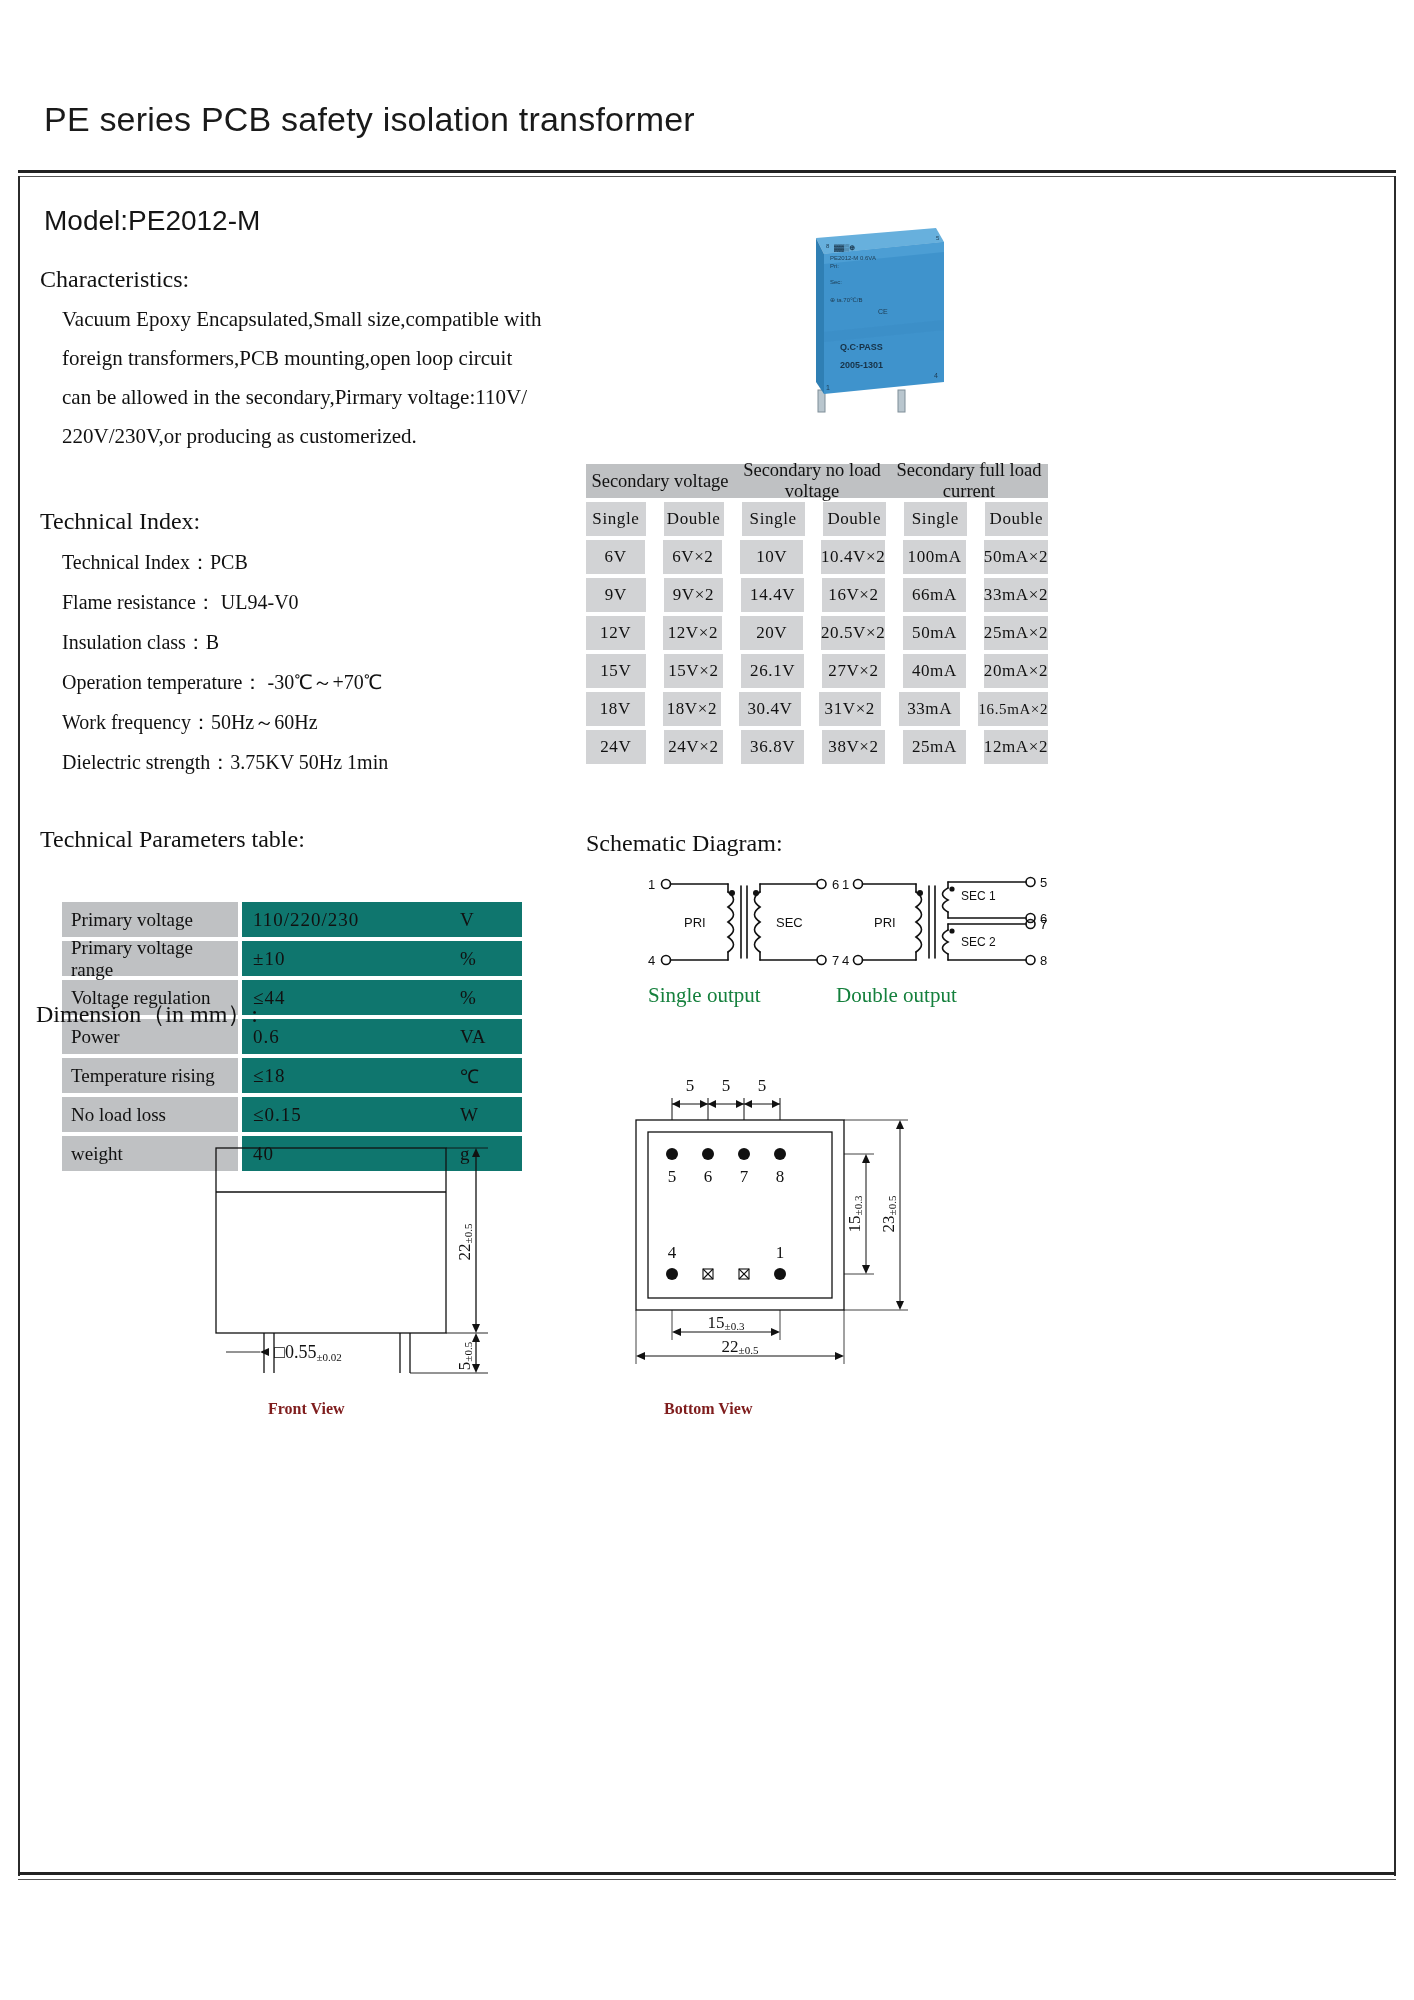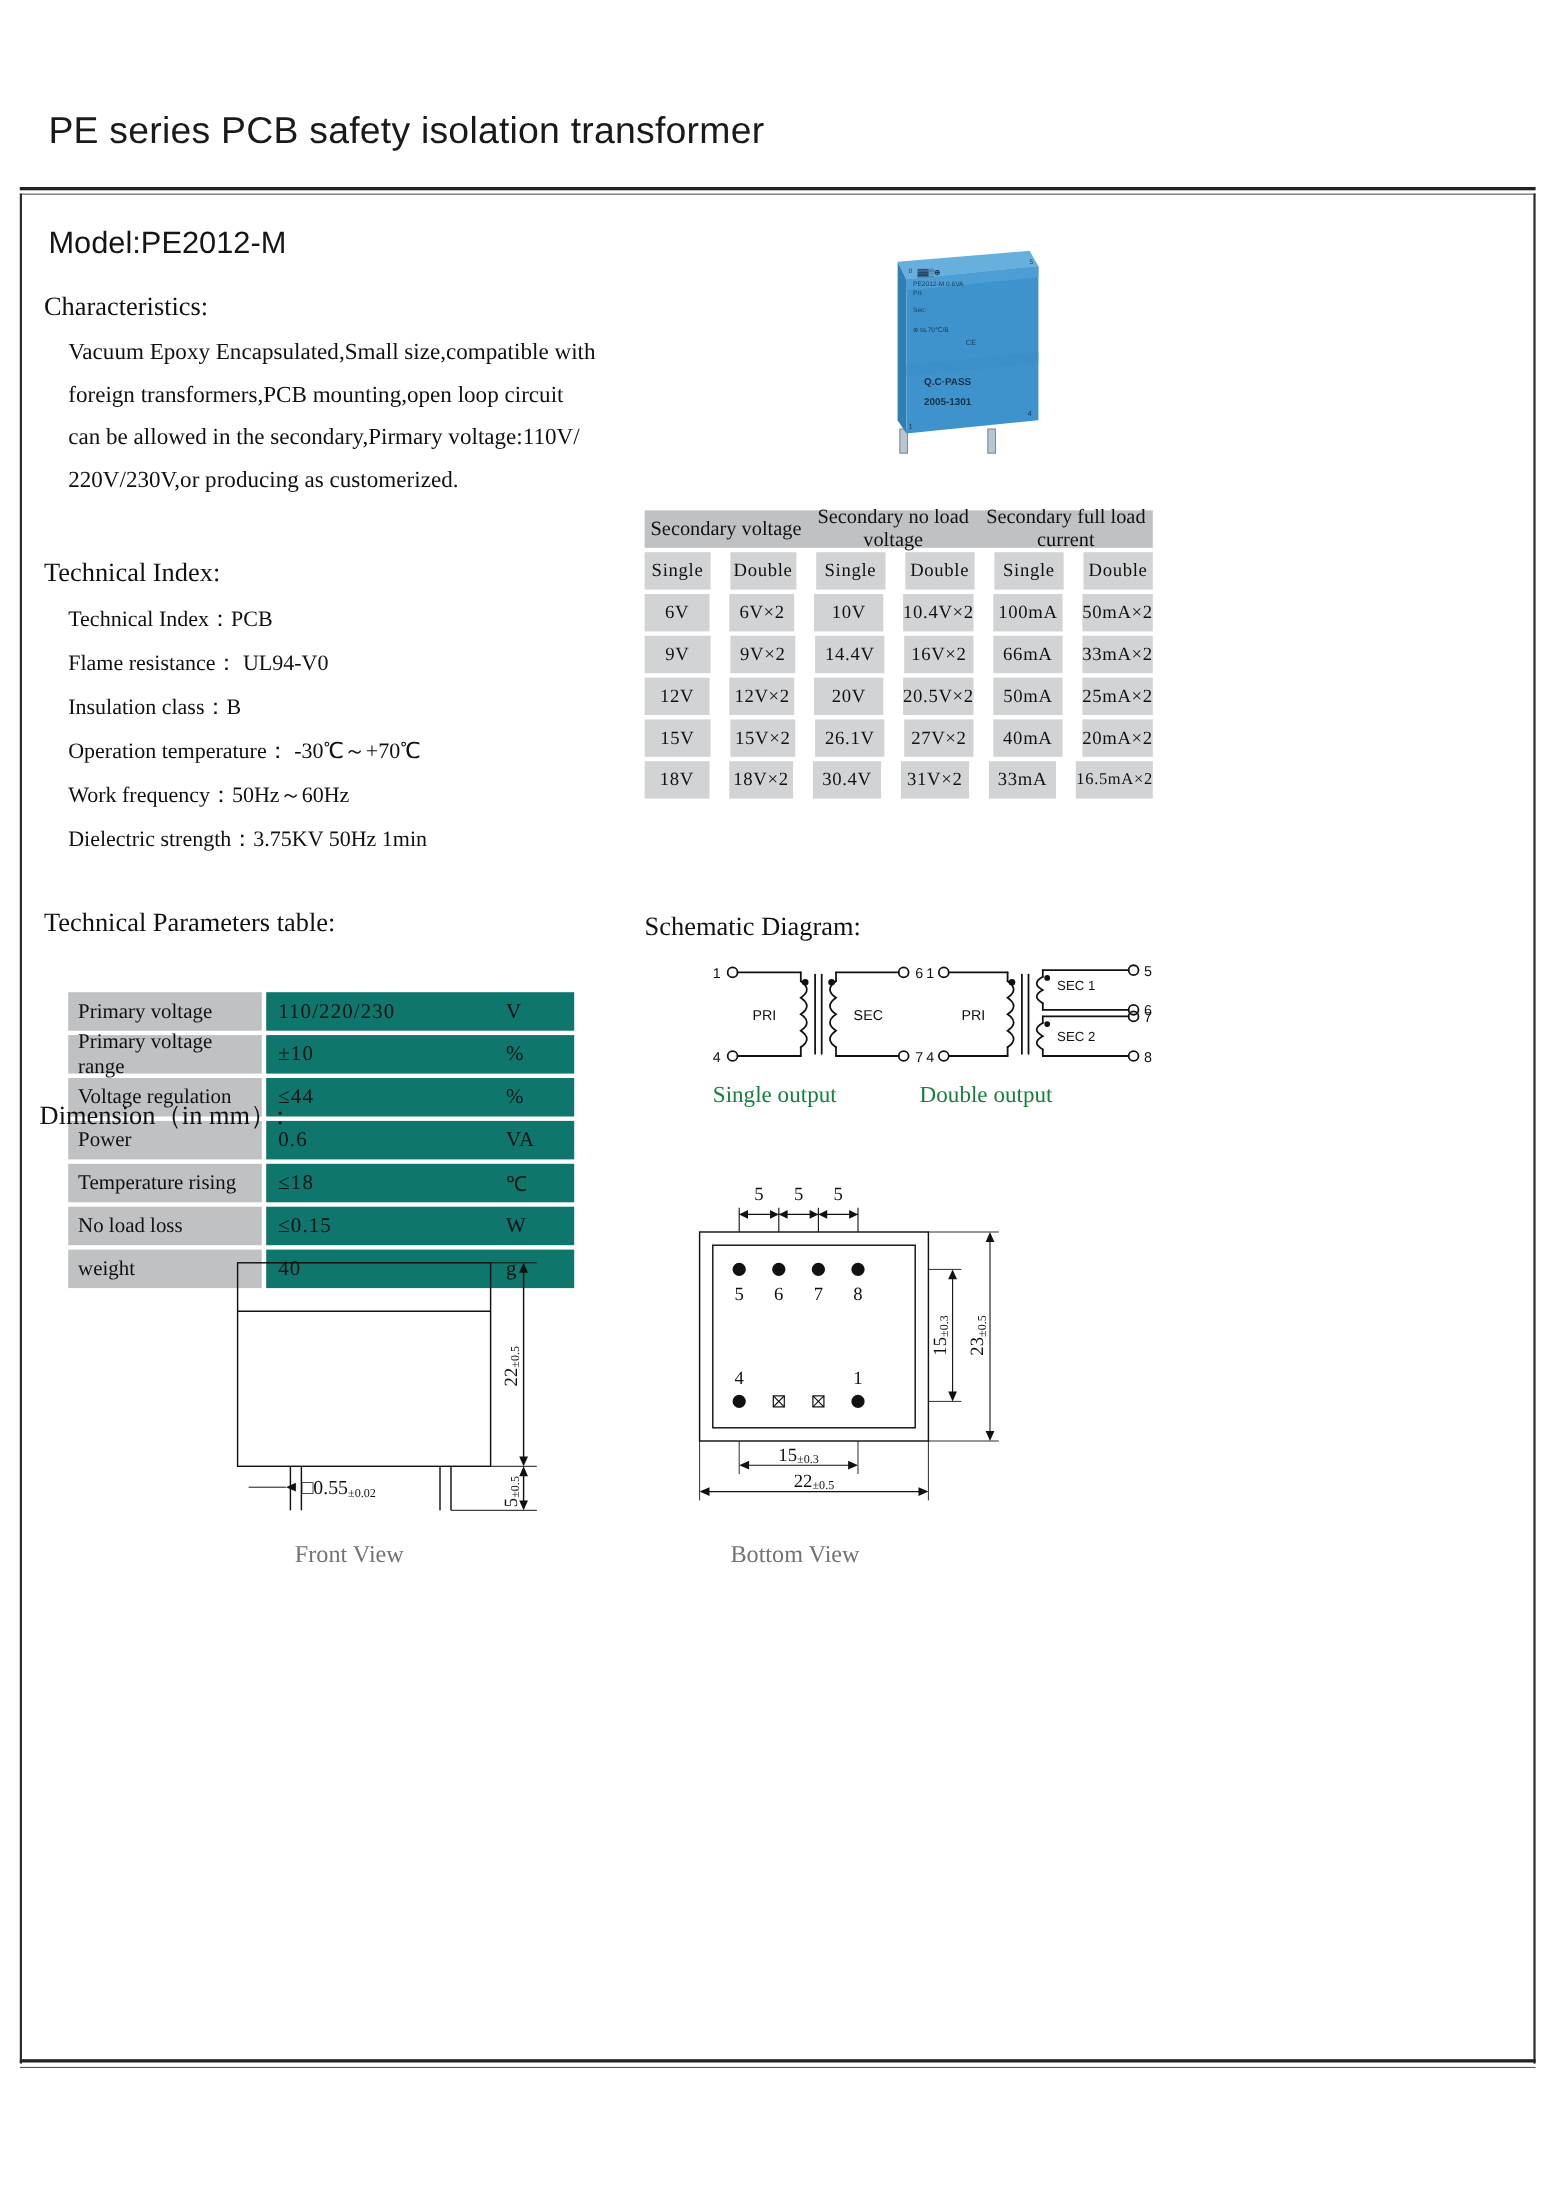--- a/index.html
+++ b/index.html
@@ -48,21 +48,21 @@
   .dbl-overlap{letter-spacing:-2.5px;}
 
   
   .photo{position:absolute;left:786px;top:222px;width:140px;height:190px;}
 
   
   .sch-title{position:absolute;left:586px;top:830px;font-size:24px;}
   .dim-title{position:absolute;left:36px;top:998px;font-size:24px;}
 
   .cap{position:absolute;font-size:21px;color:#15803d;}
-  .vcap{position:absolute;font-size:22px;color:#737373;}
+  .vcap{position:absolute;font-size:16px;color:#7f1d1d;font-weight:bold;}
 
   svg{display:block;}
   .sv{position:absolute;}
 </style>
 </head>
 <body>
 
 <div class="page">
 
   <div class="title">PE series PCB safety isolation transformer</div>
@@ -224,20 +224,28 @@
       <div class="sc c5">40mA</div>
       <div class="sc c6">20mA×2</div>
     </div>
     <div class="srow">
       <div class="sc c1">18V</div>
       <div class="sc c2">18V×2</div>
       <div class="sc c3">30.4V</div>
       <div class="sc c4">31V×2</div>
       <div class="sc c5">33mA</div>
       <div class="sc c6" style="font-size:15px;">16.5mA×2</div>
+    </div>
+    <div class="srow">
+      <div class="sc c1">24V</div>
+      <div class="sc c2">24V×2</div>
+      <div class="sc c3">36.8V</div>
+      <div class="sc c4">38V×2</div>
+      <div class="sc c5">25mA</div>
+      <div class="sc c6">12mA×2</div>
     </div>
   </div>
 
   <div class="sch-title">Schematic Diagram:</div>
 
   <div class="sv" style="left:640px;top:872px;">
     <svg width="210" height="110" viewBox="0 0 210 110">
       <g stroke="#111" stroke-width="1.6" fill="none" stroke-linecap="round">
 
         <circle cx="26" cy="12" r="4.5"></circle>

